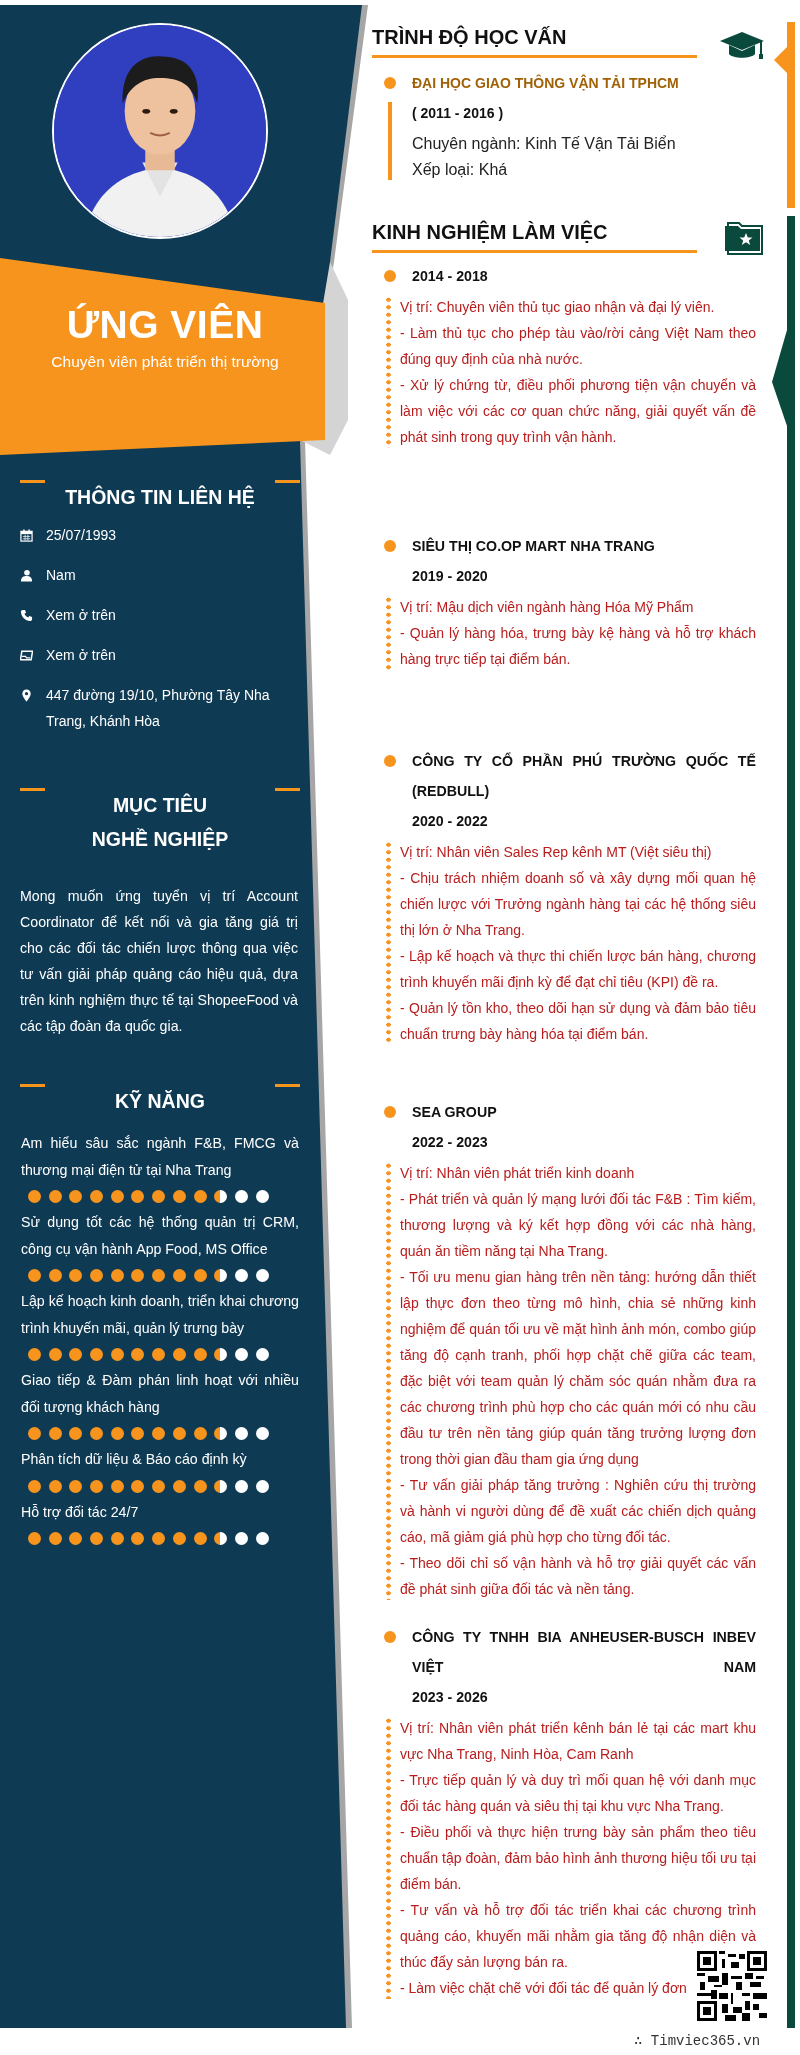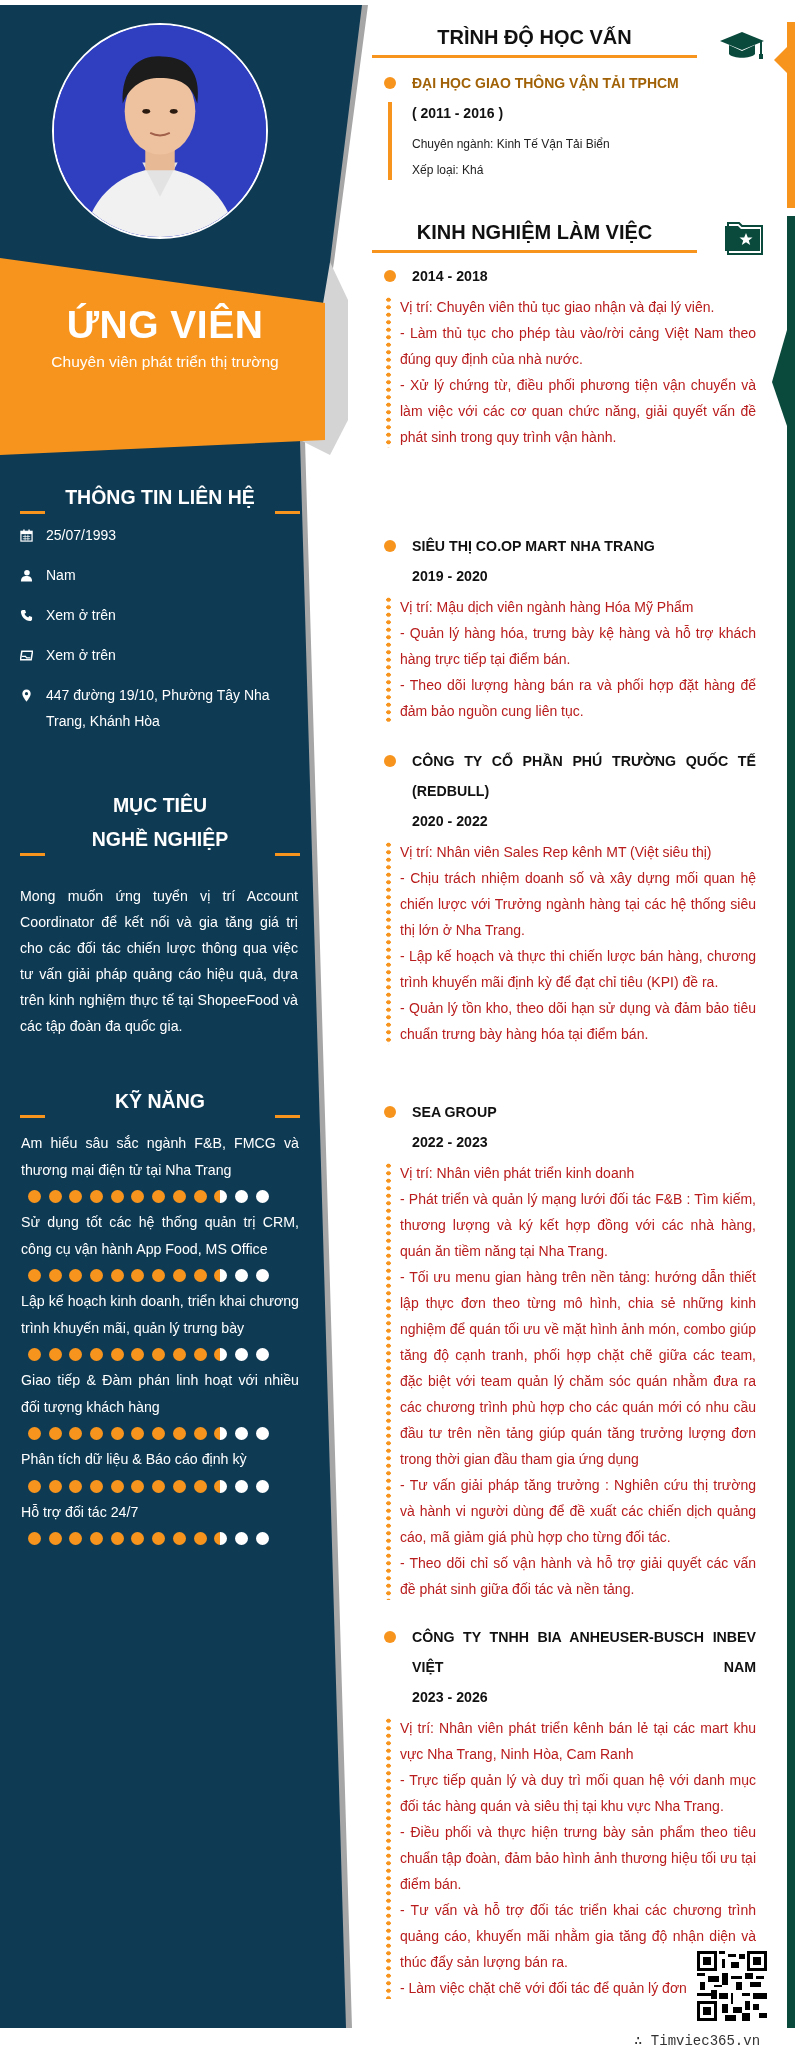--- a/index.html
+++ b/index.html
@@ -17,21 +17,21 @@
     border-radius: 50%; border: 2px solid #fff; overflow: hidden;
     background: #2f3fbf;
   }
   .avatar svg { width: 100%; height: 100%; display: block; }
 
   .name-block { position: absolute; left: 0; top: 303px; width: 330px; text-align: center; }
   .name { font-size: 39px; font-weight: bold; color: #fff; letter-spacing: 0.5px; }
   .job-title { font-size: 15.5px; color: #fff; margin-top: 6px; }
 
   .side-heading {
-    position: absolute; left: 20px; width: 280px; display: flex; align-items: flex-end; justify-content: space-between;
+    position: absolute; left: 20px; width: 280px; display: flex; align-items: flex-start; justify-content: space-between;
   }
   .side-heading .dash { width: 25px; height: 3px; background: #f7941d; flex: none; }
   .side-heading .htext { font-size: 19.5px; font-weight: bold; color: #fff; text-align: center; line-height: 34px; flex: 1; }
 
   .contact-list { position: absolute; left: 20px; top: 522px; width: 270px; }
   .contact-item { display: flex; align-items: flex-start; font-size: 14px; line-height: 26px; margin-bottom: 14px; color: #fff; }
   .contact-item .ic { width: 26px; flex: none; display: flex; align-items: center; height: 26px; }
   .contact-item .ic svg { width: 13px; height: 13px; display: block; }
 
   .objective {
@@ -42,34 +42,34 @@
   .skills { position: absolute; left: 21px; top: 1130px; width: 278px; }
   .skill-name { font-size: 14.2px; line-height: 26.5px; text-align: justify; color: #fff; }
   .skill-dots { display: flex; gap: 7.7px; padding-left: 7px; margin: 4px 0 3px; height: 19px; align-items: center; }
   .dot { width: 13px; height: 13px; border-radius: 50%; background: #f7941d; flex: none; }
   .dot.empty { background: #ffffff; }
   .dot.half { background: linear-gradient(90deg, #f7941d 50%, #ffffff 50%); }
 
   
   .main { position: absolute; left: 372px; top: 0; width: 390px; z-index: 2; }
 
-  .sec-head { position: absolute; left: 0; width: 325px; border-bottom: 3px solid #f7941d; text-align: center; }
+  .sec-head { position: absolute; left: 0; width: 325px; border-bottom: 3px solid #f7941d; }
   .sec-head .t { font-size: 20px; font-weight: bold; color: #111; line-height: 30px; padding-bottom: 3px; }
 
   .sec-icon { position: absolute; z-index: 3; }
 
   .edu { position: absolute; left: 12px; top: 68px; width: 360px; }
   .bullet-title { position: relative; padding-left: 28px; font-size: 14px; font-weight: bold; color: #a16207; line-height: 30px; }
   .bullet-title::before {
     content: ""; position: absolute; left: 0; top: 9px; width: 12px; height: 12px; border-radius: 50%; background: #f7941d;
   }
   .edu-body { position: relative; padding-left: 28px; }
   .edu-line { position: absolute; left: 4px; top: 4px; width: 4px; height: 78px; background: #f7941d; }
   .edu-years { font-size: 14px; font-weight: bold; color: #111; line-height: 30px; }
-  .edu-detail { font-size: 12px; color: #222; line-height: 26px; }
+  .edu-detail { font-size: 16px; color: #222; line-height: 26px; }
 
   .job { position: absolute; left: 12px; width: 372px; }
   .job-head { position: relative; padding-left: 28px; }
   .job-head::before {
     content: ""; position: absolute; left: 0; top: 9px; width: 12px; height: 12px; border-radius: 50%; background: #f7941d;
   }
   .job-company { font-size: 14.2px; font-weight: bold; color: #111; line-height: 30px; text-align: justify; text-align-last: left; }
   .job-company.spread { text-align-last: justify; }
   .job-years { font-size: 14.2px; font-weight: bold; color: #111; line-height: 30px; }
   .job-body { position: relative; padding-left: 16px; margin-top: 3px; }
@@ -351,21 +351,20 @@
   </div>
 
   <div class="job" style="top:531px;">
     <div class="job-head">
       <div class="job-company">SIÊU THỊ CO.OP MART NHA TRANG</div>
       <div class="job-years">2019 - 2020</div>
     </div>
     <div class="job-body">
       <div class="job-line">Vị trí: Mậu dịch viên ngành hàng Hóa Mỹ Phẩm</div>
       <div class="job-line">- Quản lý hàng hóa, trưng bày kệ hàng và hỗ trợ khách hàng trực tiếp tại điểm bán.</div>
-      <div class="job-line">- Theo dõi lượng hàng bán ra và phối hợp đặt hàng để đảm bảo nguồn cung liên tục.</div>
     </div>
   </div>
 
   <div class="job" style="top:746px;">
     <div class="job-head">
       <div class="job-company spread">CÔNG TY CỔ PHẦN PHÚ TRƯỜNG QUỐC TẾ (REDBULL)</div>
       <div class="job-years">2020 - 2022</div>
     </div>
     <div class="job-body">
       <div class="job-line">Vị trí: Nhân viên Sales Rep kênh MT (Việt siêu thị)</div>

